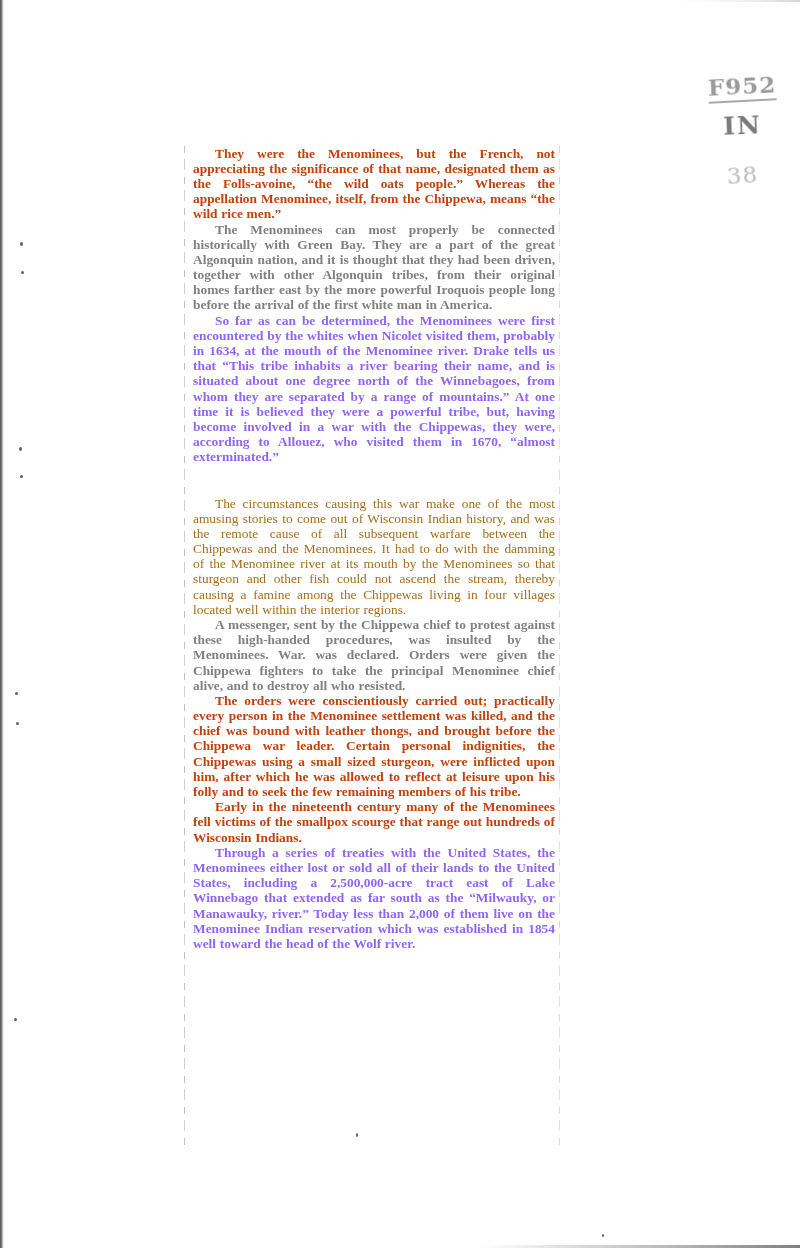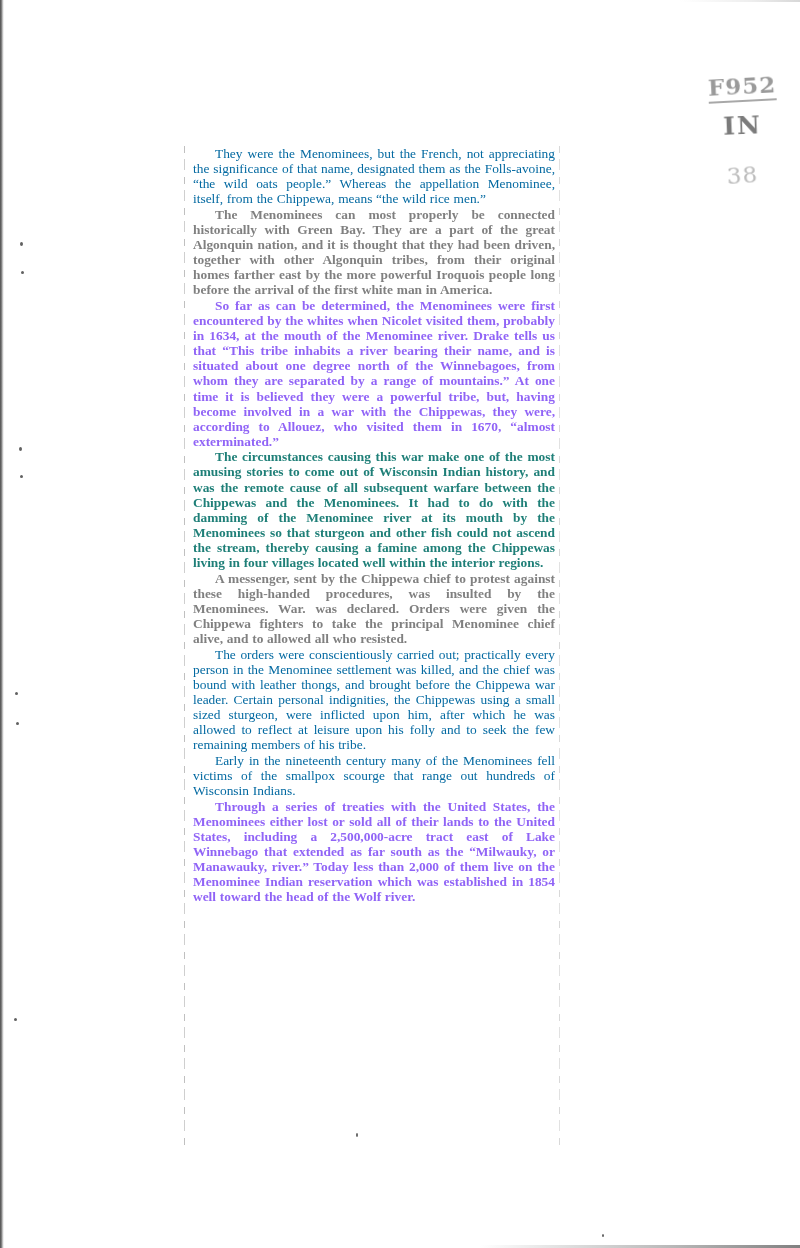--- a/index.html
+++ b/index.html
@@ -122,24 +122,24 @@
     font-size: 13.4px;
     line-height: 15.1px;
     text-align: justify;
     color: #1a1a1a;
     font-family: "Liberation Serif", serif;
     font-weight: 700;
     word-spacing: 0.4px;
     -webkit-font-smoothing: none;
   }
   
-  .para.fade-1 { color: #0f766e; font-weight: 700; opacity: 0.93; }
+  .para.fade-1 { color: #a16207; font-weight: 400; opacity: 0.93; margin-top: 32px; }
   .para.fade-2 { color: #737373; font-weight: 600; opacity: 0.9; }
   .para.fade-3 { color: #8b5cf6; font-weight: 650; opacity: 0.95; }
-  .para.dark   { color: #0369a1; font-weight: 400; }
+  .para.dark   { color: #c2410c; font-weight: 700; }
 
   
   .speck {
     position: absolute;
     background: #3a3a3a;
     border-radius: 50%;
     opacity: 0.8;
   }
 </style>
 </head>
@@ -167,18 +167,18 @@
 
 <div class="clipping">
   <div class="clip-rule-left"></div>
   <div class="clip-rule-right"></div>
 
   <div class="col-text">
     <p class="para dark">They were the Menominees, but the French, not appreciating the significance of that name, designated them as the Folls-avoine, “the wild oats people.” Whereas the appellation Menominee, itself, from the Chippewa, means “the wild rice men.”</p>
     <p class="para fade-2">The Menominees can most properly be connected historically with Green Bay. They are a part of the great Algonquin nation, and it is thought that they had been driven, together with other Algonquin tribes, from their original homes farther east by the more powerful Iroquois people long before the arrival of the first white man in America.</p>
     <p class="para fade-3">So far as can be determined, the Menominees were first encountered by the whites when Nicolet visited them, probably in 1634, at the mouth of the Menominee river. Drake tells us that “This tribe inhabits a river bearing their name, and is situated about one degree north of the Winnebagoes, from whom they are separated by a range of mountains.” At one time it is believed they were a powerful tribe, but, having become involved in a war with the Chippewas, they were, according to Allouez, who visited them in 1670, “almost exterminated.”</p>
     <p class="para fade-1">The circumstances causing this war make one of the most amusing stories to come out of Wisconsin Indian history, and was the remote cause of all subsequent warfare between the Chippewas and the Menominees. It had to do with the damming of the Menominee river at its mouth by the Menominees so that sturgeon and other fish could not ascend the stream, thereby causing a famine among the Chippewas living in four villages located well within the interior regions.</p>
-    <p class="para fade-2">A messenger, sent by the Chippewa chief to protest against these high-handed procedures, was insulted by the Menominees. War. was declared. Orders were given the Chippewa fighters to take the principal Menominee chief alive, and to allowed all who resisted.</p>
+    <p class="para fade-2">A messenger, sent by the Chippewa chief to protest against these high-handed procedures, was insulted by the Menominees. War. was declared. Orders were given the Chippewa fighters to take the principal Menominee chief alive, and to destroy all who resisted.</p>
     <p class="para dark">The orders were conscientiously carried out; practically every person in the Menominee settlement was killed, and the chief was bound with leather thongs, and brought before the Chippewa war leader. Certain personal indignities, the Chippewas using a small sized sturgeon, were inflicted upon him, after which he was allowed to reflect at leisure upon his folly and to seek the few remaining members of his tribe.</p>
     <p class="para dark">Early in the nineteenth century many of the Menominees fell victims of the smallpox scourge that range out hundreds of Wisconsin Indians.</p>
     <p class="para fade-3">Through a series of treaties with the United States, the Menominees either lost or sold all of their lands to the United States, including a 2,500,000-acre tract east of Lake Winnebago that extended as far south as the “Milwauky, or Manawauky, river.” Today less than 2,000 of them live on the Menominee Indian reservation which was established in 1854 well toward the head of the Wolf river.</p>
   </div>
 </div>
 
 </body></html>

